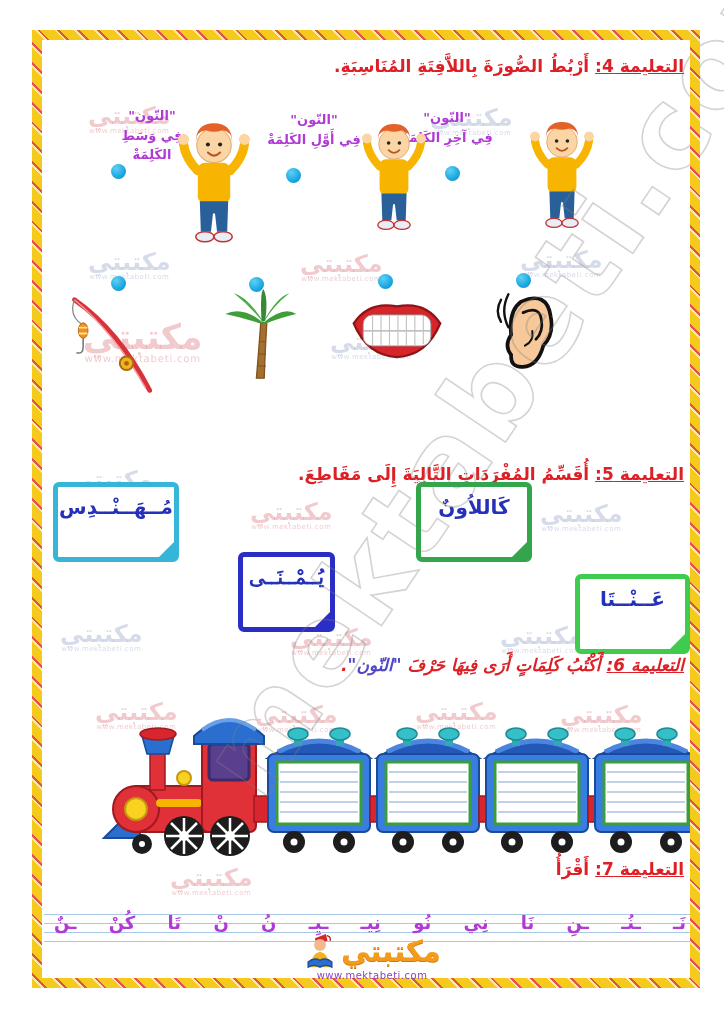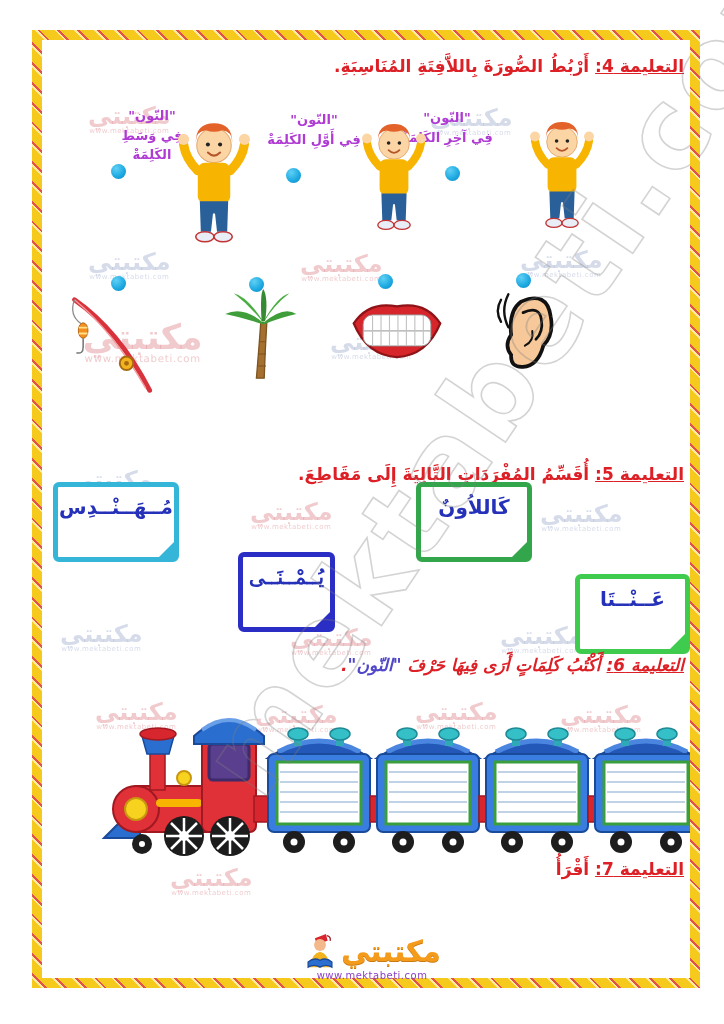--- a/index.html
+++ b/index.html
@@ -364,20 +364,23 @@
         <circle cx="76" cy="146" r="11" fill="#1d1d1d"></circle>
           <circle cx="76" cy="146" r="3.5" fill="#fff"></circle>
       </g>
     </g>
   </svg>
 
   <div class="title t7">
     <span class="tl">التعليمة 7:</span><span> أَقْرَأُ</span>
   </div>
 
+  <div class="ruling">
+    <div class="ruling-text">نَـ ـنُـ ـنِ نَا نِي نُو نِيـ ـيِـ نُ نْ تَا كُنْ ـنٌ</div>
+  </div>
 
   <div class="logo">
     <div class="logo-row">
       <span class="logo-text">مكتبتي</span>
       <svg width="34" height="38" viewBox="0 0 40 44">
         <path d="M14,7 L27,2 L29,10 L16,14 Z" fill="#d8262e"></path>
         <path d="M28,4 q5,1 4,6" stroke="#a01820" stroke-width="1.5" fill="none"></path>
         <circle cx="20" cy="15" r="7" fill="#f3b98a"></circle>
         <path d="M8,41 Q10,25 20,23 Q30,25 32,41 Z" fill="#f2b31f"></path>
         <path d="M6,35 Q13,29 20,33 Q27,29 34,35 L34,41 Q27,37 20,41 Q13,37 6,41 Z" fill="#2a6fd0" stroke="#1a4a9a" stroke-width="1.5"></path>

